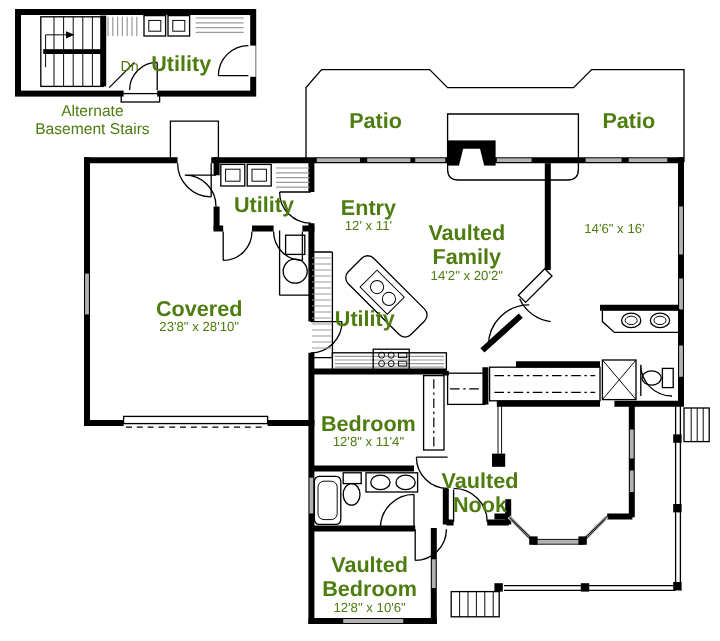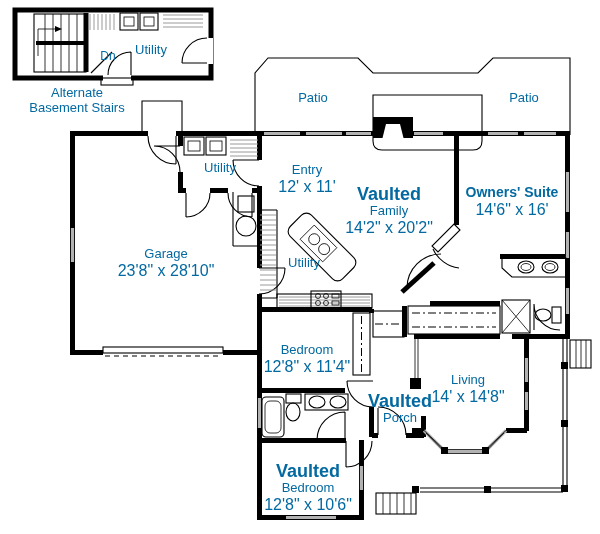--- a/index.html
+++ b/index.html
@@ -1,32 +1,32 @@
 <!DOCTYPE html>
 <html><head>
 <meta charset="utf-8">
 <style>
   html,body{margin:0;padding:0;background:#fff;}
   .canvas{position:relative;width:600px;height:534px;background:#fff;overflow:hidden;
-          font-family:"Liberation Sans","DejaVu Sans",sans-serif;color:#0369a1;}
+          font-family:"Liberation Sans","DejaVu Sans",sans-serif;color:#4d7c0f;}
   svg{position:absolute;left:0;top:0;}
   .w{stroke:#000;stroke-width:5;fill:none;}
   .t{stroke:#000;stroke-width:1.1;fill:none;}
   .tt{stroke:#000;stroke-width:0.8;fill:none;}
   .win{stroke:#b2b2b2;stroke-width:3.2;fill:none;}
   .hat{stroke:#9a9a9a;stroke-width:1;fill:none;}
   .blk{fill:#000;stroke:none;}
   .wht{fill:#fff;stroke:none;}
   .dash{stroke:#000;stroke-width:1;fill:none;stroke-dasharray:5 4;}
   .rod{stroke:#000;stroke-width:1;fill:none;stroke-dasharray:8 3 2 3;}
   .lbl{position:absolute;transform:translateX(-50%);text-align:center;line-height:1.12;white-space:nowrap;}
-  .nm{font-weight:normal;font-size:13px;display:block;}
+  .nm{font-weight:bold;font-size:18px;display:block;}
   .nm2{font-weight:bold;font-size:14px;display:block;}
   .pre{font-weight:bold;font-size:18px;display:block;}
-  .dim{font-weight:normal;font-size:16px;display:block;}
+  .dim{font-weight:normal;font-size:11px;display:block;}
   .cap{font-weight:normal;font-size:13px;line-height:1.15;}
   .dn{font-weight:normal;font-size:12px;}
 </style>
 </head>
 <body>
 
 <div class="canvas">
 
 <svg width="600" height="534" viewBox="0 0 600 534">
 
@@ -275,41 +275,36 @@
 <div class="lbl" style="left:307px;top:163px;">
   <span class="nm">Entry</span>
   <span class="dim">12' x 11'</span>
 </div>
 <div class="lbl" style="left:389px;top:184px;">
   <span class="pre">Vaulted</span>
   <span class="nm">Family</span>
   <span class="dim">14'2" x 20'2"</span>
 </div>
 <div class="lbl" style="left:512px;top:185px;">
-  <span class="nm2">Owners' Suite</span>
   <span class="dim">14'6" x 16'</span>
 </div>
 <div class="lbl" style="left:166px;top:247px;">
-  <span class="nm">Garage</span>
+  <span class="nm">Covered</span>
   <span class="dim">23'8" x 28'10"</span>
 </div>
 <div class="lbl" style="left:304px;top:256px;">
   <span class="nm">Utility</span>
 </div>
 <div class="lbl" style="left:307px;top:343px;">
   <span class="nm">Bedroom</span>
   <span class="dim">12'8" x 11'4"</span>
 </div>
 <div class="lbl" style="left:400px;top:391px;">
   <span class="pre">Vaulted</span>
-  <span class="nm">Porch</span>
-</div>
-<div class="lbl" style="left:468px;top:373px;">
-  <span class="nm">Living</span>
-  <span class="dim">14' x 14'8"</span>
+  <span class="nm">Nook</span>
 </div>
 <div class="lbl" style="left:308px;top:461px;">
   <span class="pre">Vaulted</span>
   <span class="nm">Bedroom</span>
   <span class="dim">12'8" x 10'6"</span>
 </div>
 
 </div>
 
 </body></html>

